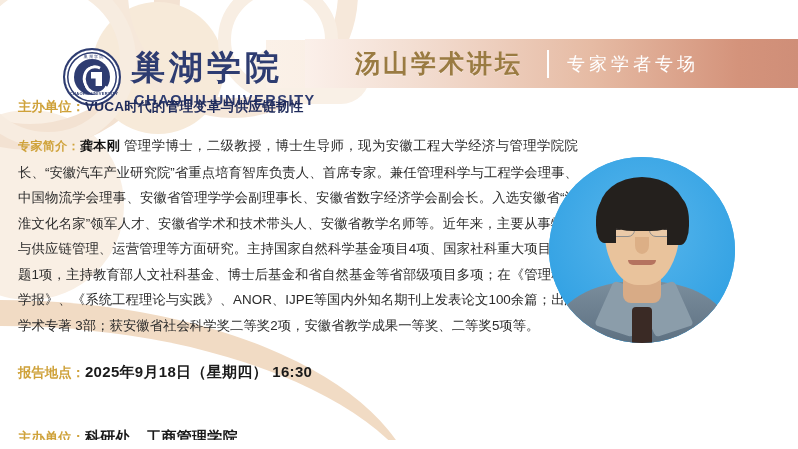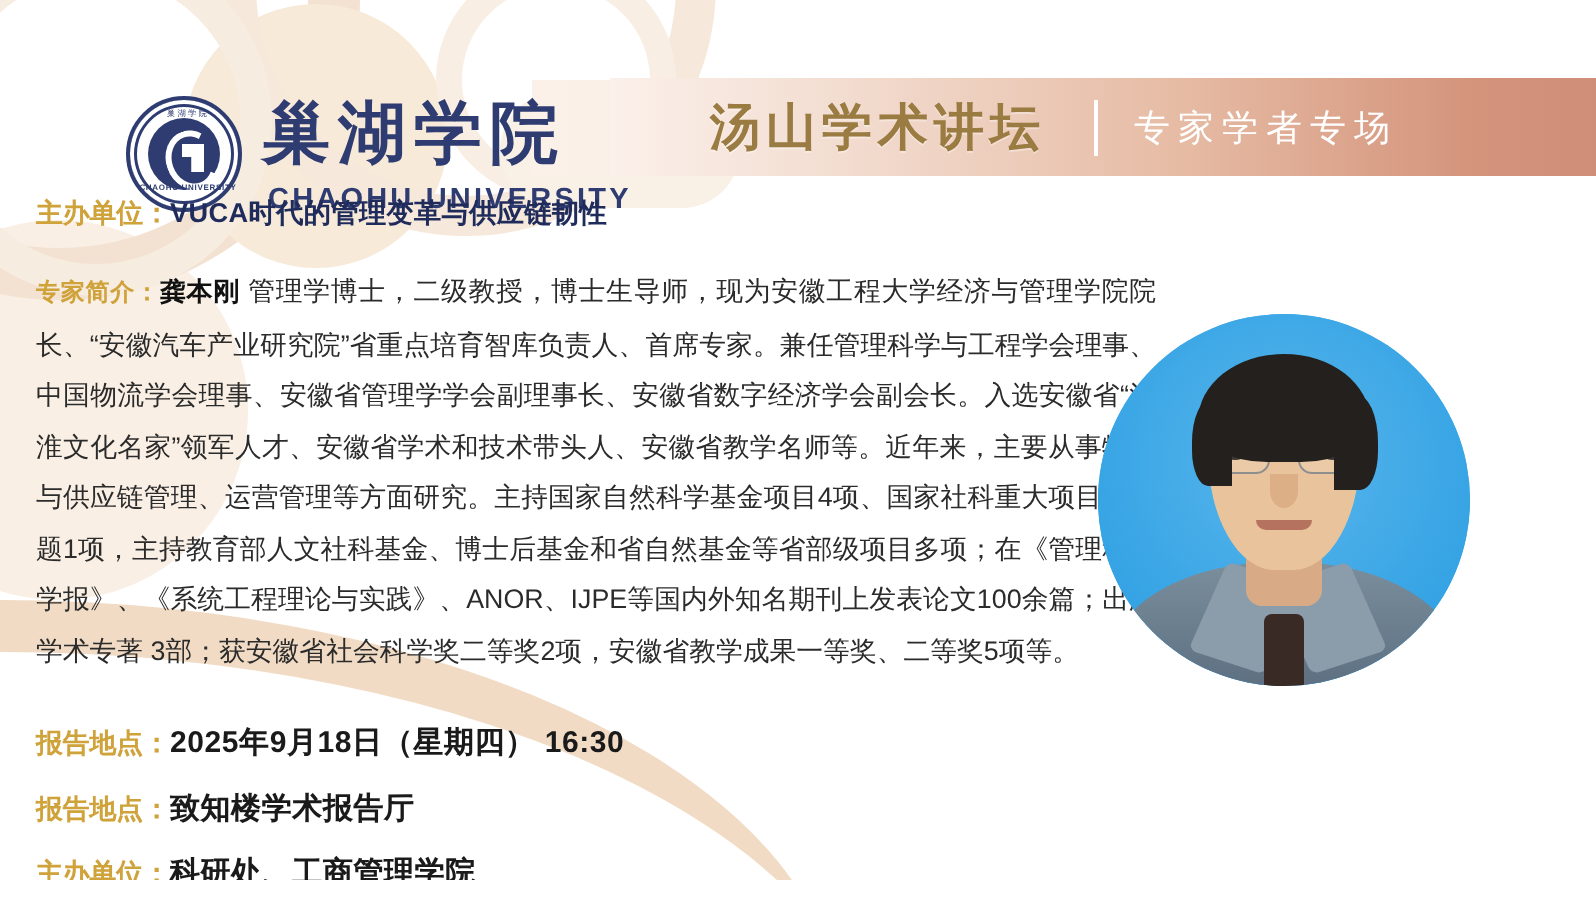--- a/index.html
+++ b/index.html
@@ -328,20 +328,17 @@
       <div class="bridge"></div>
       <div class="lensR"></div>
     </div>
     <div class="hair"></div>
   </div>
   <div class="fleck"></div>
 
   <div class="row r-time">
     <span class="label">报告地点：</span><span class="val">2025年9月18日（星期四） 16:30</span>
   </div>
-  <div class="row r-place">
-    <span class="label">报告地点：</span><span class="val">致知楼学术报告厅</span>
-  </div>
   <div class="row r-host">
     <span class="label">主办单位：</span><span class="val">科研处、工商管理学院</span>
   </div>
 
 </div>
 
 </body></html>

